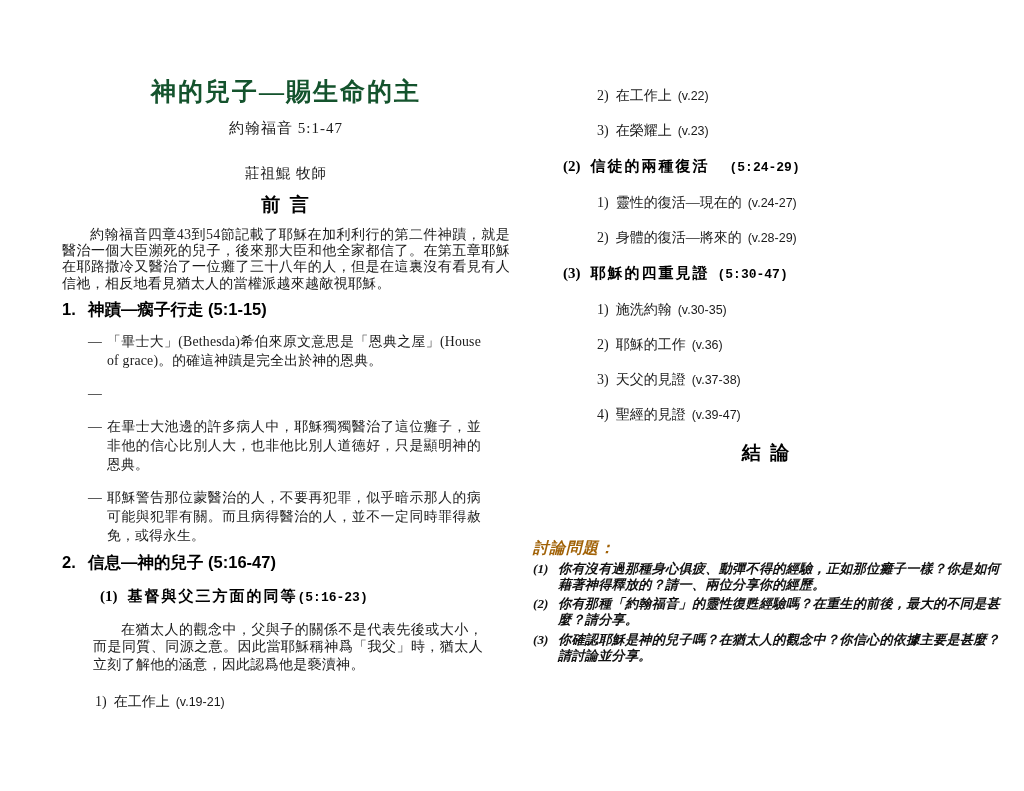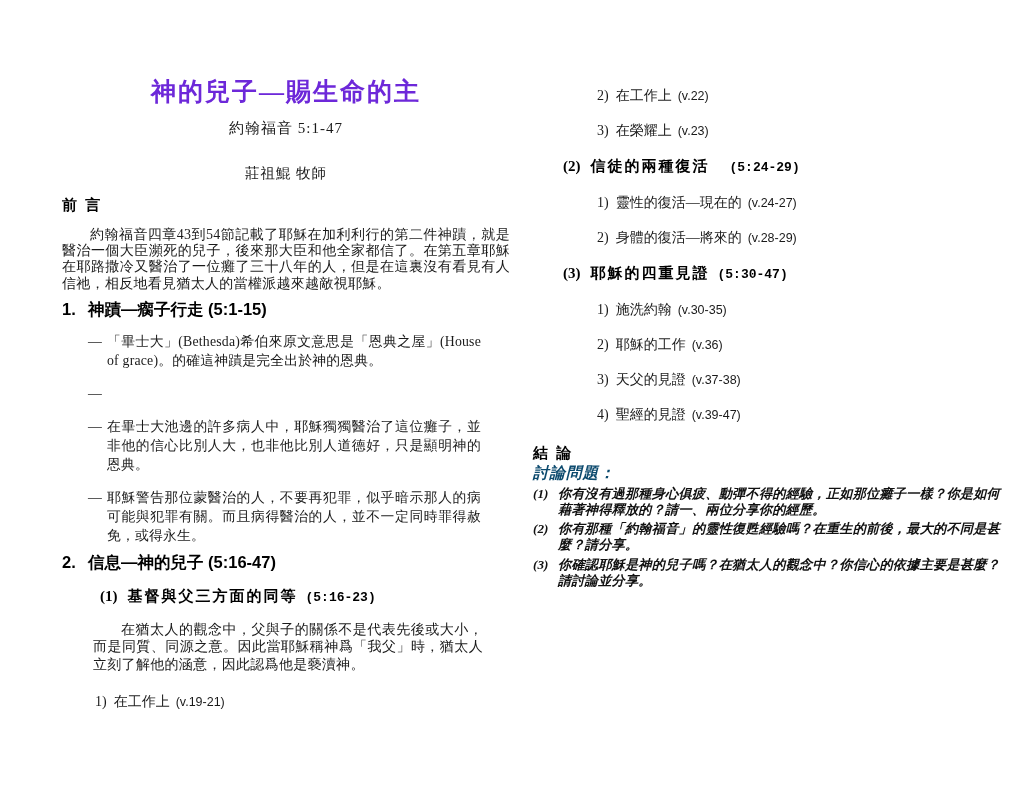--- a/index.html
+++ b/index.html
@@ -14,34 +14,34 @@
   }
   
   .col-left {
     position:absolute; left:62px; top:70px; width:448px;
   }
   .doc-title {
     margin-top:8px;
     text-align:center;
     font-family:"Liberation Serif", serif;
     font-size:25px; line-height:27px;
-    font-weight:700; letter-spacing:2px; color:#6d28d9;
+    font-weight:700; letter-spacing:2px; color:#14532d;
   }
   .doc-subtitle {
     margin-top:15px; text-align:center;
     font-size:15px; line-height:17px; letter-spacing:1px;
   }
   .doc-author {
     margin-top:28px; text-align:center;
     font-size:14.5px; line-height:17px; letter-spacing:1px;
   }
   .hei-head {
     font-family:"Liberation Sans", sans-serif;
     font-weight:700; color:#000;
-    font-size:15px; line-height:22px; letter-spacing:2px;
+    font-size:19px; line-height:22px; letter-spacing:2px;text-align:center;
   }
   .preface-head { margin-top:12px; }
   .body-para {
     margin-top:11px;
     font-size:14px; line-height:16.2px;
     text-align:justify; letter-spacing:0.3px;
   }
   .indent2 { text-indent:2em; }
   .sec-head {
     margin-top:8px;
@@ -81,21 +81,22 @@
   .vitem .inum { margin-right:7px; }
   .vitem .iref { margin-left:6px; font-family:Liberation Sans, sans-serif; font-size:12.5px; font-weight:400; }
   
   .col-right {
     position:absolute; left:533px; top:88px; width:467px;
   }
   .col-right .vitem { margin-bottom:19px; margin-left:64px; }
   .col-right .subhead { margin:1px 0 19px 30px; line-height:17px; }
   .conclusion-head { margin-top:6px; }
   .disc-head {
-    font-style:italic; font-weight:700; color:#0c4a6e;
+    margin-top:75px;
+    font-style:italic; font-weight:700; color:#a16207;
     font-size:15.5px; line-height:18px; letter-spacing:1px;
   }
   .questions { margin-top:4px; }
   .question {
     display:flex; margin-bottom:4px;
     font-style:italic; font-weight:700;
     font-size:13.2px; line-height:15.7px;
     color:#111;
   }
   .question .qnum { width:25px; flex:none; }
@@ -142,21 +143,21 @@
       </div>
 
     <div class="sec-head sec2">
       <span class="sec-num">2.</span>
       <span class="sec-title">信息—神的兒子 (5:16-47)</span>
     </div>
 
     <div class="subhead">
       <span class="sh-marker">(1)</span>
       <span class="sh-title">基督與父三方面的同等</span>
-      <span class="mono" style="margin-left:8px;">(5:16-23)</span>
+      <span class="mono" style="">(5:16-23)</span>
     </div>
 
     <p class="sub-para">在猶太人的觀念中，父與子的關係不是代表先後或大小，而是同質、同源之意。因此當耶穌稱神爲「我父」時，猶太人立刻了解他的涵意，因此認爲他是褻瀆神。</p>
 
     <div class="vitems-left">
 
         <div class="vitem">
           <span class="inum">1)</span>
           <span class="ilabel">在工作上</span>
           <span class="iref">(v.19-21)</span>

